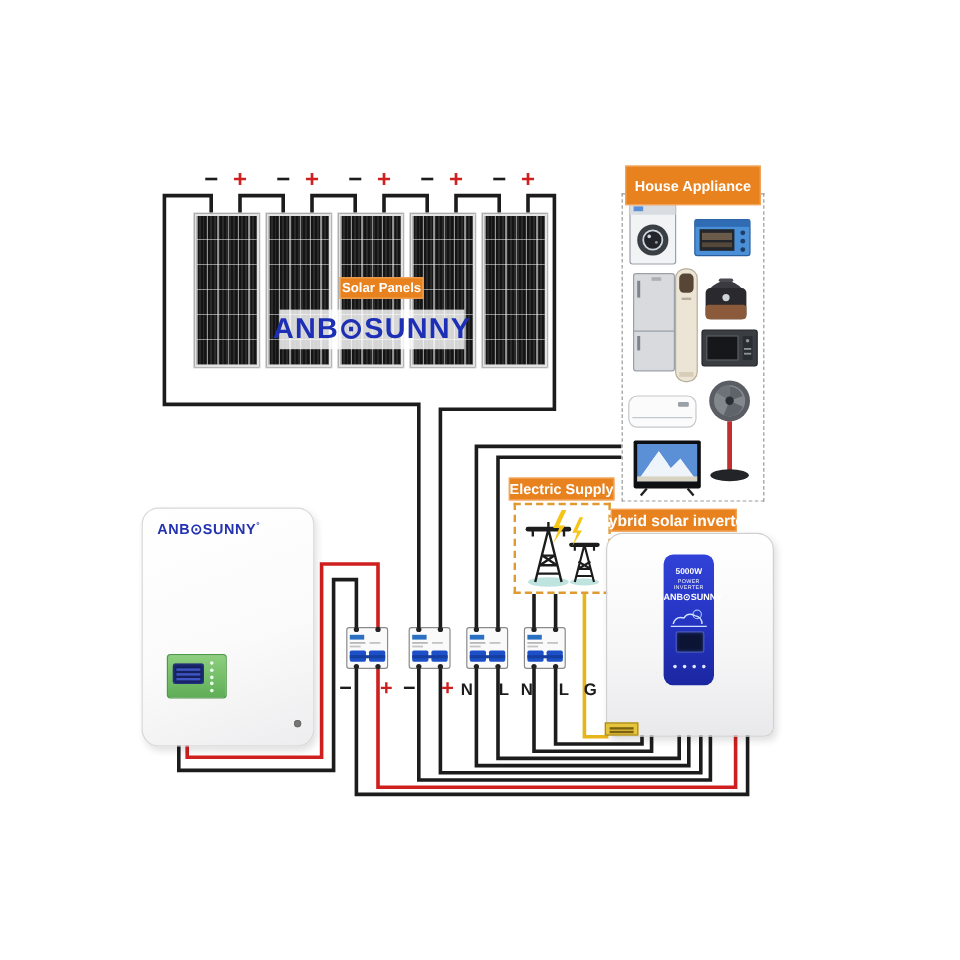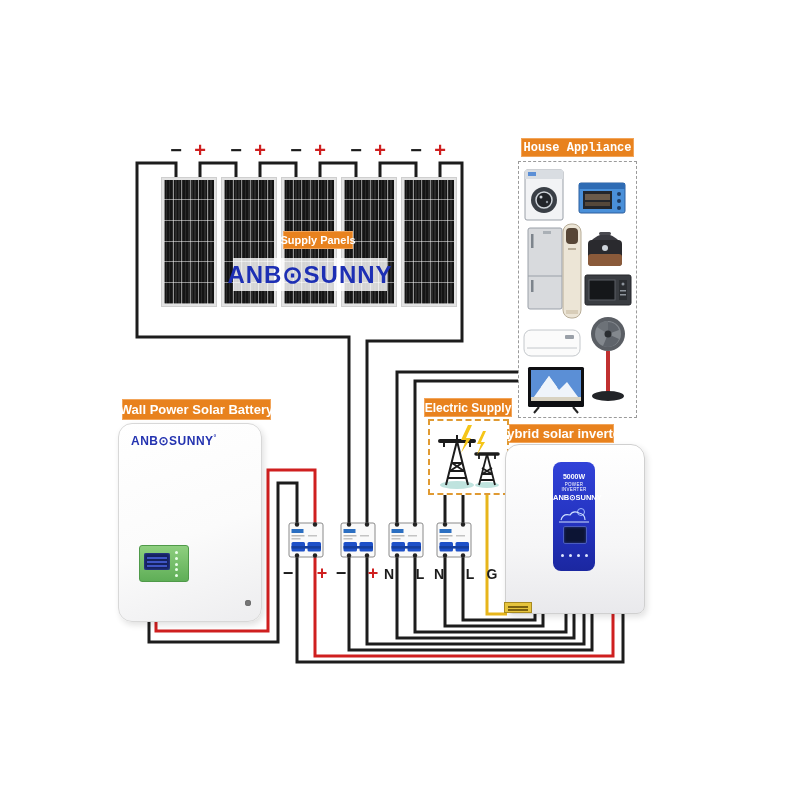--- a/index.html
+++ b/index.html
@@ -134,24 +134,23 @@
   <span class="sign plus" style="left:371px;">+</span>
   <span class="sign minus" style="left:407px;">−</span>
   <span class="sign plus" style="left:431px;">+</span>
 
   <div class="panel" style="left:162px;"></div>
   <div class="panel" style="left:222px;"></div>
   <div class="panel" style="left:282px;"></div>
   <div class="panel" style="left:342px;"></div>
   <div class="panel" style="left:402px;"></div>
 
-  <div class="olabel" style="left:283px;top:231px;width:70px;height:18px;font-size:11px;">Supply Panels</div>
+  <div class="olabel" style="left:283px;top:231px;width:70px;height:18px;font-size:11px;">Solar Panels</div>
   <div class="watermark">ANB⊙SUNNY</div>
 
-  <div class="olabel" style="left:122px;top:399px;width:149px;height:21px;font-size:13px;">Wall Power Solar Battery</div>
   <div class="battery">
     <div class="bat-logo"><span>ANB⊙SUNNY</span><sup style="font-size:7px;">°</sup></div>
     <div class="bat-screen">
       <div class="bat-lcd">
         <i style="top:4px;"></i>
           <i style="top:8px;"></i>
           <i style="top:12px;"></i>
       </div>
       <div class="bat-dots">
         <b></b>
@@ -232,21 +231,21 @@
           <b></b>
           <b></b>
       </div>
     </div>
   </div>
   <div class="inv-lug">
       <i></i>
       <i style="top:6px;"></i>
     </div>
 
-  <div class="olabel" style="left:521px;top:138px;width:113px;height:19px;font-size:12px;font-family:Liberation Mono, monospace;">House Appliance</div>
+  <div class="olabel" style="left:521px;top:138px;width:113px;height:33px;font-size:12px;">House Appliance</div>
   <div class="appliance-box">
     <svg width="116" height="254" viewBox="0 0 116 254">
 
       <g>
         <rect x="6" y="8" width="38" height="50" rx="2" fill="#f2f3f5" stroke="#9aa0a8"></rect>
         <rect x="6" y="8" width="38" height="9" fill="#d9dde2"></rect>
         <rect x="9" y="10" width="8" height="4" fill="#5b8fd6"></rect>
         <circle cx="25" cy="38" r="13" fill="#3a3f46"></circle>
         <circle cx="25" cy="38" r="8" fill="#22252a" stroke="#cfd4da" stroke-width="1.5"></circle>
         <circle cx="22" cy="35" r="1.5" fill="#cfd4da"></circle>

